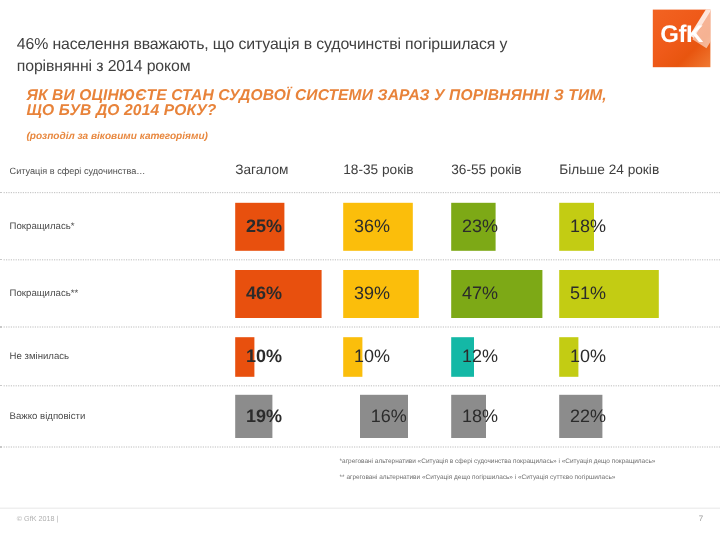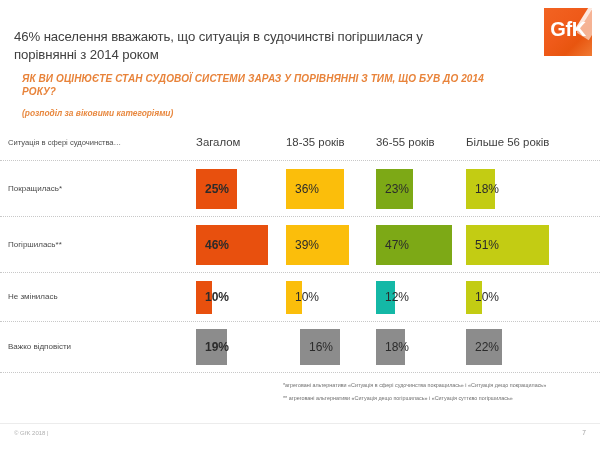--- a/index.html
+++ b/index.html
@@ -34,21 +34,21 @@
     line-height: 18px;
     color: #404040;
     font-weight: 400;
     letter-spacing: -0.1px;
   }
   .subtitle {
     position: absolute;
     left: 22px;
     top: 72px;
     width: 490px;
-    font-size: 10px;
+    font-size: 13px;
     line-height: 13px;
     font-style: italic;
     font-weight: bold;
     color: #e8833a;
     letter-spacing: 0.1px;
   }
   .subnote {
     position: absolute;
     left: 22px;
     top: 108px;
@@ -148,21 +148,21 @@
   .bar {
     position: absolute;
     box-sizing: border-box;
     display: block;
   }
   .bar-value {
     position: absolute;
     top: 50%;
     transform: translateY(-50%);
     left: 9px;
-    font-size: 12px;
+    font-size: 15px;
     color: #2b2b2b;
     white-space: nowrap;
   }
   .bar-value.bold { font-weight: bold; }
 
   
   .footnotes {
     position: absolute;
     left: 283px;
     top: 382px;
@@ -212,39 +212,39 @@
     <span class="wordmark">GfK</span>
   </div>
 </div>
 
 <div class="chart" id="chart-root">
     <div class="col-head-row">
       <div class="row-label-head">Ситуація в сфері судочинства…</div>
       <div class="col-head" style="left: 196px;">Загалом</div>
       <div class="col-head" style="left: 286px;">18-35 років</div>
       <div class="col-head" style="left: 376px;">36-55 років</div>
-      <div class="col-head" style="left: 466px;">Більше 56 років</div>
+      <div class="col-head" style="left: 466px;">Більше 24 років</div>
     </div>
     <div class="data-row" style="height: 55px;">
       <div class="row-label" style="top: 21.5px;">Покращилась*</div>
       <div class="bar" style="left: 196px; top: 7.5px; width: 40.5px; height: 40px; background: rgb(232, 80, 14);">
         <span class="bar-value bold">25%</span>
       </div>
       <div class="bar" style="left: 286px; top: 7.5px; width: 58.32px; height: 40px; background: rgb(251, 190, 11);">
         <span class="bar-value">36%</span>
       </div>
       <div class="bar" style="left: 376px; top: 7.5px; width: 37.26px; height: 40px; background: rgb(125, 169, 22);">
         <span class="bar-value">23%</span>
       </div>
       <div class="bar" style="left: 466px; top: 7.5px; width: 29.16px; height: 40px; background: rgb(195, 204, 19);">
         <span class="bar-value">18%</span>
       </div>
     </div>
     <div class="data-row" style="height: 55px;">
-      <div class="row-label" style="top: 21.5px;">Погіршилась**</div>
+      <div class="row-label" style="top: 21.5px;">Покращилась**</div>
       <div class="bar" style="left: 196px; top: 7.5px; width: 72px; height: 40px; background: rgb(232, 80, 14);">
         <span class="bar-value bold">46%</span>
       </div>
       <div class="bar" style="left: 286px; top: 7.5px; width: 63.18px; height: 40px; background: rgb(251, 190, 11);">
         <span class="bar-value">39%</span>
       </div>
       <div class="bar" style="left: 376px; top: 7.5px; width: 76.14px; height: 40px; background: rgb(125, 169, 22); padding-left: 27px;">
         <span class="bar-value">47%</span>
       </div>
       <div class="bar" style="left: 466px; top: 7.5px; width: 82.62px; height: 40px; background: rgb(195, 204, 19);">

